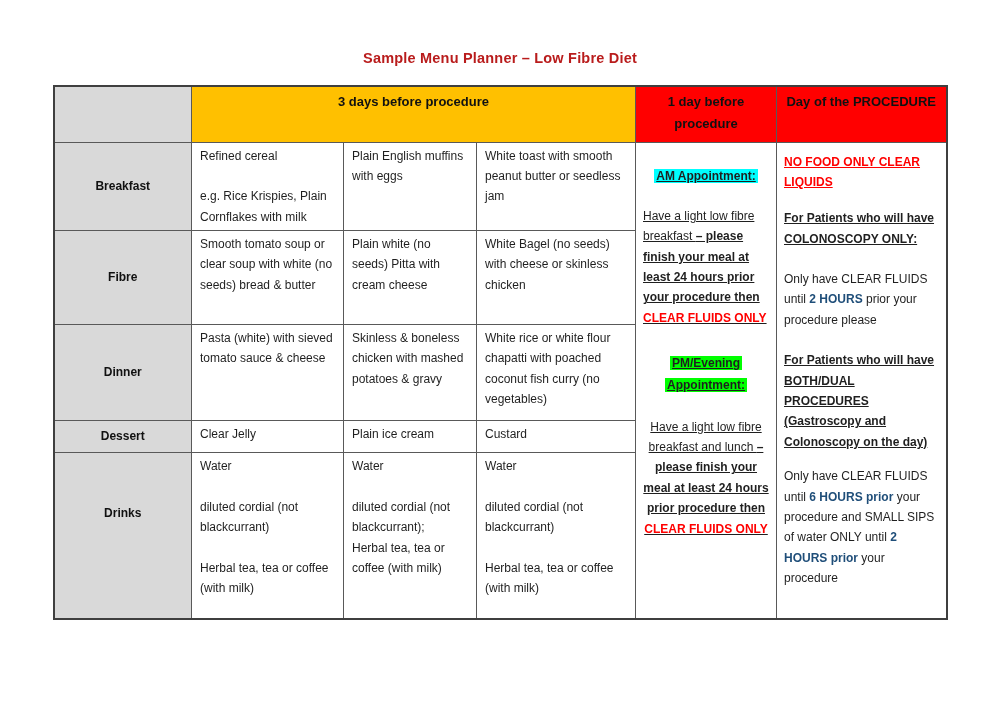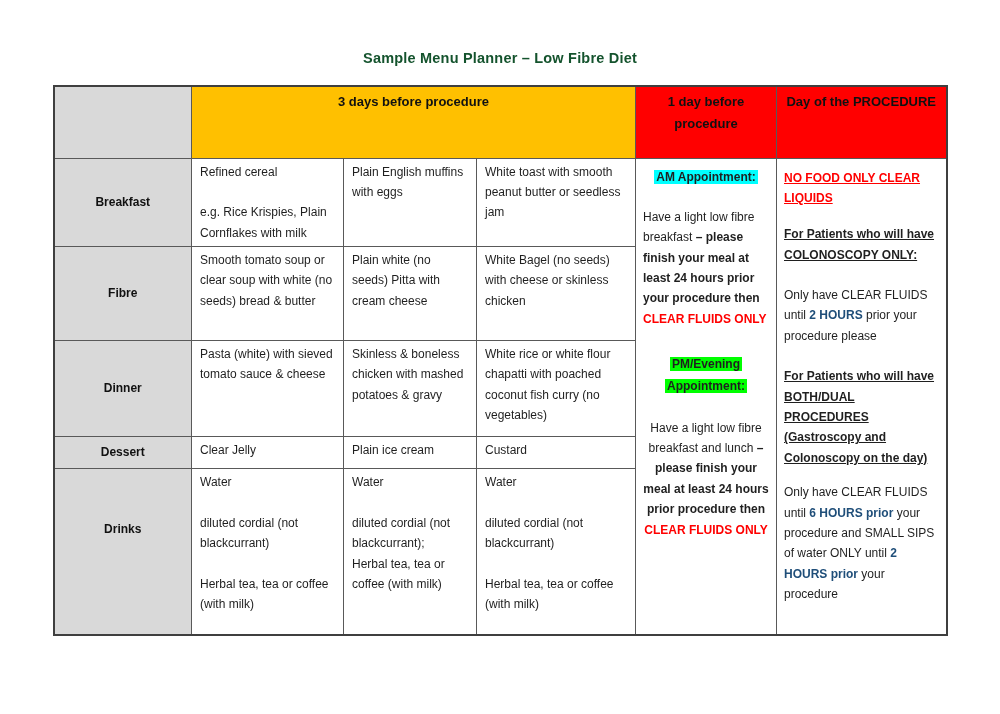--- a/index.html
+++ b/index.html
@@ -3,21 +3,21 @@
 <meta charset="utf-8">
 <style>
   html,body{margin:0;padding:0;background:#ffffff;}
   .page{
     width:1000px;height:714px;box-sizing:border-box;
     padding-top:50px;background:#ffffff;overflow:hidden;
     font-family:"Liberation Sans",sans-serif;color:var(--text,#1f1f1f);
   }
   .title{
     font-size:14.5px;font-weight:bold;text-align:center;
-    margin:0 0 19px 0;color:#14532d;letter-spacing:.2px;
+    margin:0 0 19px 0;color:#b91c1c;letter-spacing:.2px;
   }
   table.menu{
     border-collapse:collapse;table-layout:fixed;width:893px;
     margin:0 auto;border:2px solid #3f3f3f;
   }
   td{
     border:1px solid var(--border,#595959);
     vertical-align:top;padding:3px 8px;
     font-size:12px;line-height:1.7;box-sizing:border-box;
     overflow:hidden;
@@ -29,21 +29,21 @@
   .gold{background:var(--gold,#FFC000);}
   .red-bg{background:var(--red,#FF0000);}
   td.label-cell{
     background:var(--label-gray,#D9D9D9);
     font-weight:bold;text-align:center;vertical-align:middle;
     padding:0 4px;color:#111;
   }
   td.body-cell{white-space:pre-line;}
   td.side-cell{padding-left:7px;padding-right:7px;}
   .para{margin:0 0 20px 0;}
-  .am-cell{padding-top:8px;}
+  .am-cell{padding-top:23px;text-decoration:underline;}
   .pm-heading{margin-top:24px;line-height:1.85;}
   .dayof-cell{padding-top:9px;}
   .b{font-weight:bold;}
   .u{text-decoration:underline;}
   .red{color:var(--red,#FF0000);}
   .blue{color:var(--dark-blue,#1F4E79);}
   .hl-cyan{background:var(--hl-cyan,#00FFFF);padding:0 2px;}
   .hl-green{background:var(--hl-green,#00FF00);padding:0 2px;box-decoration-break:clone;-webkit-box-decoration-break:clone;}
 </style>
 </head>
@@ -57,21 +57,21 @@
     <colgroup>
       <col style="width:138px">
       <col style="width:152px">
       <col style="width:133px">
       <col style="width:159px">
       <col style="width:141px">
       <col style="width:170px">
     </colgroup>
 
     <tbody>
-        <tr style="height:72px">
+        <tr style="height:56px">
       <td class="label-cell"></td>
       <td class="hdr gold" colspan="3">3 days before procedure</td>
       <td class="hdr red-bg">1 day before procedure</td>
       <td class="hdr red-bg">Day of the PROCEDURE</td>
     </tr>
 
     <tr style="height:88px">
       <td class="label-cell">Breakfast</td>
       <td class="body-cell">Refined cereal
 

